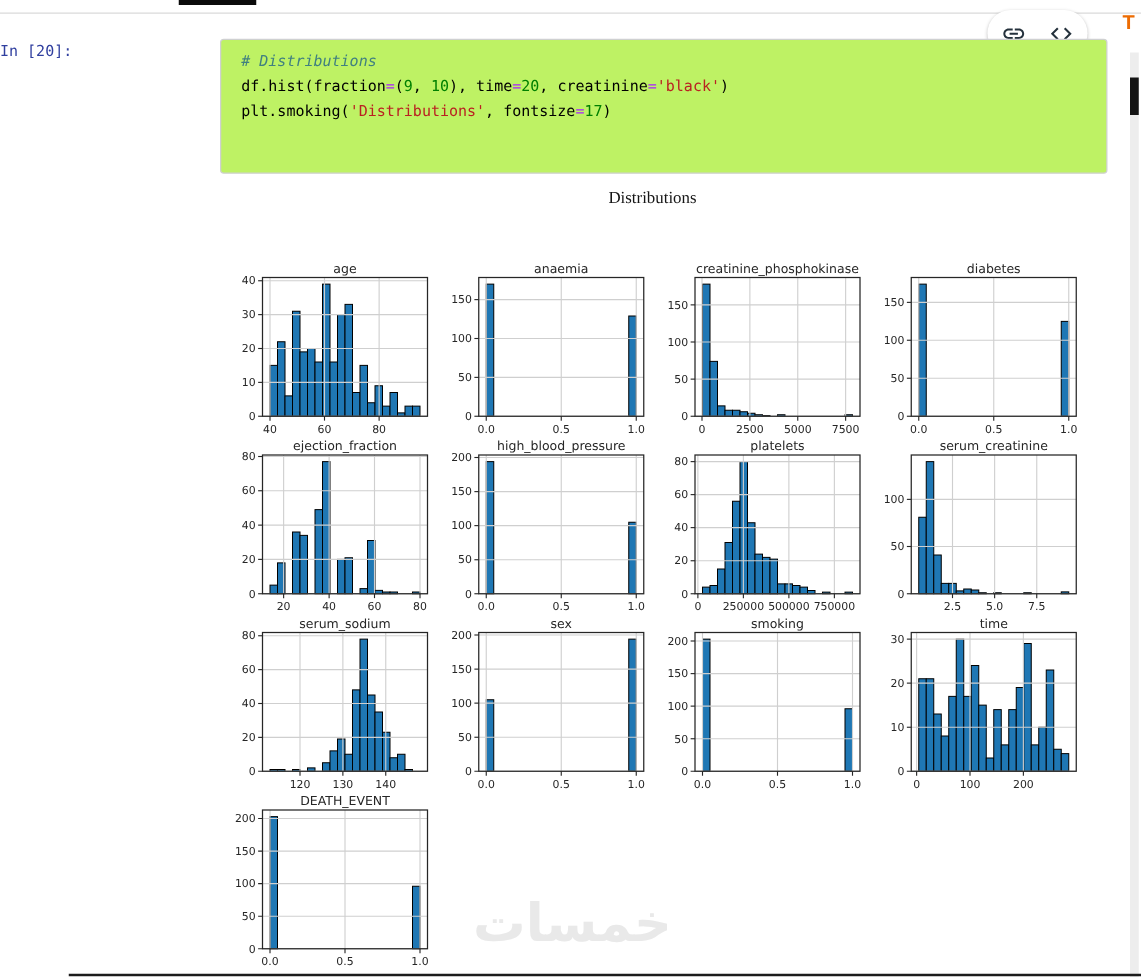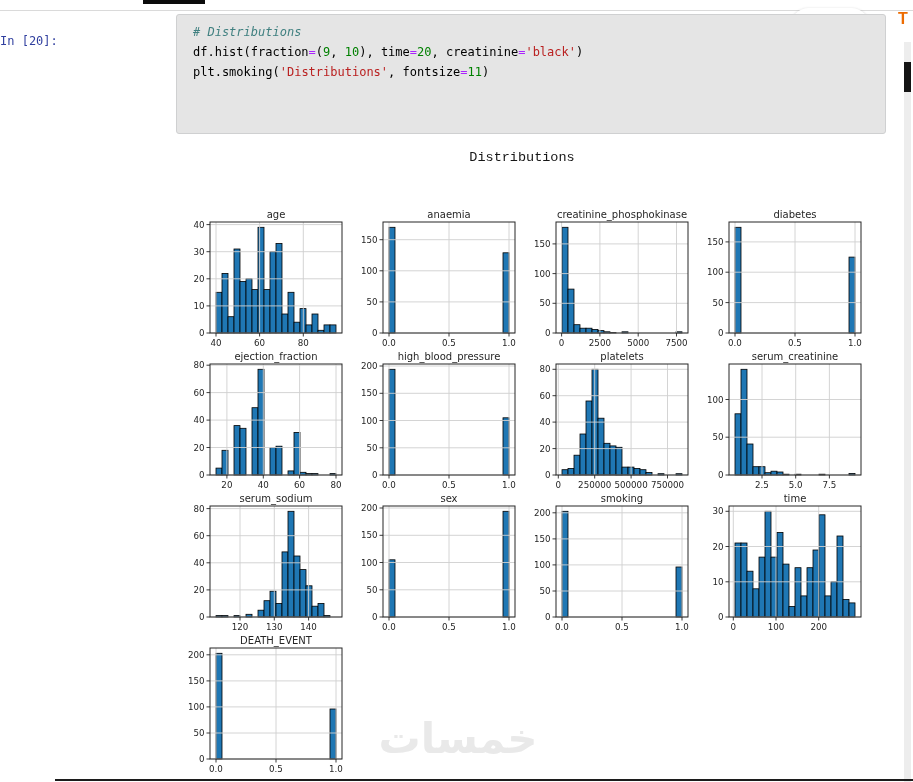--- a/index.html
+++ b/index.html
@@ -16,32 +16,32 @@
             background:none;border:none;padding:0;cursor:pointer;}
   .icon-btn svg{width:20px;height:20px;fill:#24313c;}
 
   .side-t{position:absolute;left:898px;top:10px;font-weight:700;font-size:16px;color:#ed6c02;}
   .scroll-track{position:absolute;left:904px;top:42px;width:7px;height:740px;background:#ededed;}
   .scroll-thumb{position:absolute;left:0;top:20px;width:7px;height:30px;background:#141414;}
 
   
   .prompt{position:absolute;left:0;top:34px;width:172px;text-align:left;
           font-family:"DejaVu Sans Mono",monospace;font-size:12px;color:#303F9F;}
-  .code-cell{position:absolute;left:176px;top:14px;width:710px;height:120px;box-sizing:border-box;
-             background:#e5e5e5;border:1px solid #cfd0d1;border-radius:3px;padding:7px 10px 0 16px;}
+  .code-cell{position:absolute;left:176px;top:31px;width:710px;height:108px;box-sizing:border-box;
+             background:#bef264;border:1px solid #cfd0d1;border-radius:3px;padding:7px 10px 0 16px;}
   .cl{height:20px;font-family:"DejaVu Sans Mono",monospace;font-size:12px;line-height:20px;
       white-space:pre;color:#000;}
   .com{color:#408080;font-style:italic;}
   .op{color:#AA22FF;}
   .num{color:#008000;}
   .str{color:#BA2121;margin-top:32px;}
 
   
   .suptitle{position:absolute;left:176px;top:150px;width:692px;text-align:center;
-            font-family:Liberation Mono, monospace;font-size:13.5px;color:#161616;}
+            font-family:Liberation Serif, serif;font-size:13.5px;color:#161616;}
   #hist-grid{position:absolute;left:176px;top:209px;display:grid;
              grid-template-columns:repeat(4,173px);grid-auto-rows:142px;}
   svg.hist{display:block;overflow:visible;}
   .gridl{stroke:#cfcfcf;stroke-width:0.9;}
   .bar{fill:#1f77b4;stroke:#000;stroke-width:0.8;}
   .axbox{fill:none;stroke:#262626;stroke-width:1;}
   .tick{stroke:#262626;stroke-width:0.9;}
   .tl{font-family:"DejaVu Sans",sans-serif;font-size:8.7px;fill:#262626;}
   .yl{text-anchor:end;}
   .xl{text-anchor:middle;}
@@ -78,21 +78,21 @@
   <div class="side-t">T</div>
   <div class="scroll-track">
     <div class="scroll-thumb"></div>
   </div>
 
   <div class="prompt">In [20]:</div>
   <div class="code-cell">
     <div id="code-lines">
         <div class="cl"><span class="com"># Distributions</span></div>
         <div class="cl"><span>df.hist(fraction</span><span class="op">=</span><span>(</span><span class="num">9</span><span>, </span><span class="num">10</span><span>), time</span><span class="op">=</span><span class="num">20</span><span>, creatinine</span><span class="op">=</span><span class="str">'black'</span><span>)</span></div>
-        <div class="cl"><span>plt.smoking(</span><span class="str">'Distributions'</span><span>, fontsize</span><span class="op">=</span><span class="num">11</span><span>)</span></div>
+        <div class="cl"><span>plt.smoking(</span><span class="str">'Distributions'</span><span>, fontsize</span><span class="op">=</span><span class="num">17</span><span>)</span></div>
       </div>
   </div>
 
   <div class="suptitle">Distributions</div>
   <div id="hist-grid">
       <svg class="hist" width="173" height="142">
         <rect class="bar" x="40.0" y="83.3" width="6.0" height="40.7"></rect>
         <rect class="bar" x="46.0" y="64.4" width="6.0" height="59.6"></rect>
         <rect class="bar" x="52.0" y="107.7" width="6.0" height="16.3"></rect>
         <rect class="bar" x="58.0" y="40.0" width="6.0" height="84.0"></rect>

